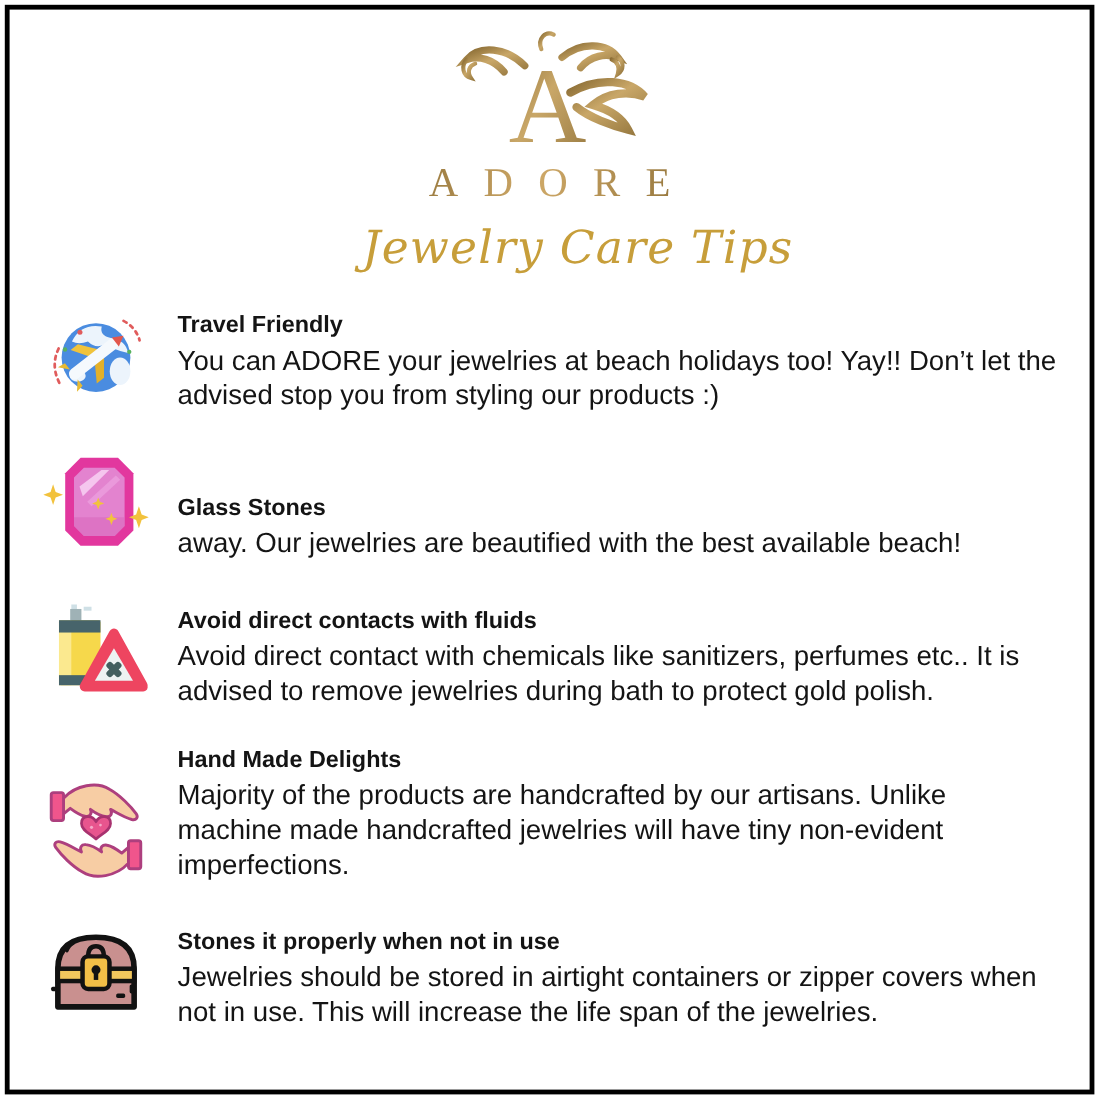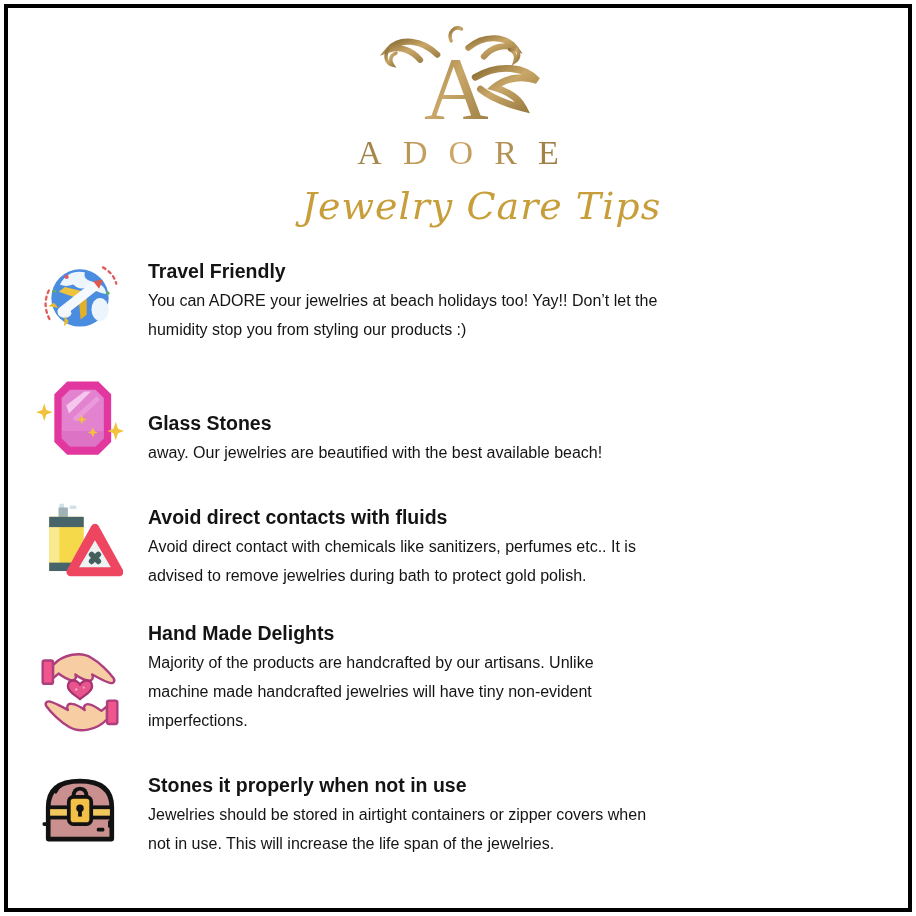--- a/index.html
+++ b/index.html
@@ -16,21 +16,21 @@
             -webkit-background-clip:text;background-clip:text;color:#a8874c;}
   @supports ((-webkit-background-clip:text)){.wordmark{color:transparent;}}
   .tagline{margin-top:12px;font-family:"DejaVu Serif","Liberation Serif",serif;
            font-style:italic;font-size:38px;color:#c79e3a;letter-spacing:1px;padding-left:47px;}
   .tips{margin:22px 40px 0 36px;}
   .tip{display:flex;align-items:flex-end;gap:24px;margin-bottom:29px;}
   .tip-icon{flex:none;width:88px;height:94px;display:flex;align-items:center;justify-content:center;}
   .tip-icon svg{display:block;}
   .tip-text{flex:1;min-width:0;}
   .tip-title{font-weight:700;font-size:19.5px;line-height:29px;white-space:nowrap;}
-  .tip-line{font-size:16px;line-height:29px;white-space:nowrap;}
+  .tip-line{font-size:23px;line-height:29px;white-space:nowrap;}
 </style>
 </head>
 <body>
 
 <div class="page">
   <div class="frame"></div>
 
   <div class="header">
     <svg class="logo-svg" viewBox="0 0 240 130" xmlns="http://www.w3.org/2000/svg">
       <defs>
@@ -74,21 +74,21 @@
           <path d="M13 68 Q5 52 13 37" stroke="#e05c5c" stroke-width="2.4" fill="none" stroke-dasharray="3 4" stroke-linecap="round"></path>
           <path d="M69 14 Q80 20 83 31" stroke="#e05c5c" stroke-width="2.4" fill="none" stroke-dasharray="3 4" stroke-linecap="round"></path>
           <circle cx="31" cy="24" r="2.2" fill="#e05c5c"></circle>
           <circle cx="18" cy="39" r="1.9" fill="#57b25e"></circle>
           <circle cx="74" cy="41" r="1.9" fill="#57b25e"></circle>
         </svg>
       </div>
       <div class="tip-text">
         <div class="tip-title">Travel Friendly</div>
         <div class="tip-line">You can ADORE your jewelries at beach holidays too! Yay!! Don’t let the</div>
-        <div class="tip-line">humidity stop you from styling our products :)</div>
+        <div class="tip-line">advised stop you from styling our products :)</div>
       </div>
     </div>
 
     <div class="tip">
       <div class="tip-icon">
         <svg viewBox="0 0 96 100" width="88" height="92" xmlns="http://www.w3.org/2000/svg">
           <path d="M34 8 L68 8 L82 22 L82 74 L68 88 L34 88 L20 74 L20 22 Z" fill="#e2379e"></path>
           <path d="M37 17 L65 17 L74 26 L74 70 L65 79 L37 79 L28 70 L28 26 Z" fill="#e383cf"></path>
           <path d="M33 34 L53 19 L60 19 L36 43 Z" fill="#f5c6ee"></path>
           <path d="M40 48 L66 24 L70 28 L44 52 Z" fill="#eda3df" opacity="0.7"></path>

